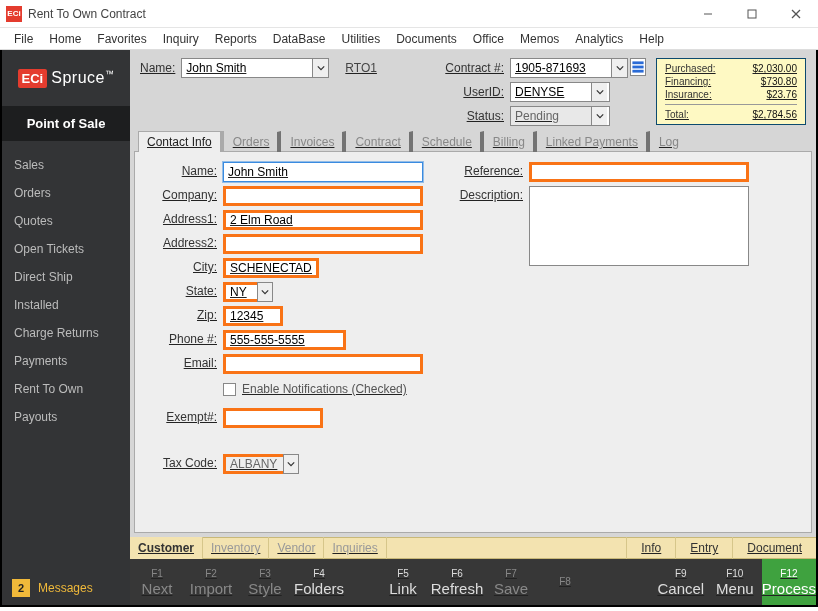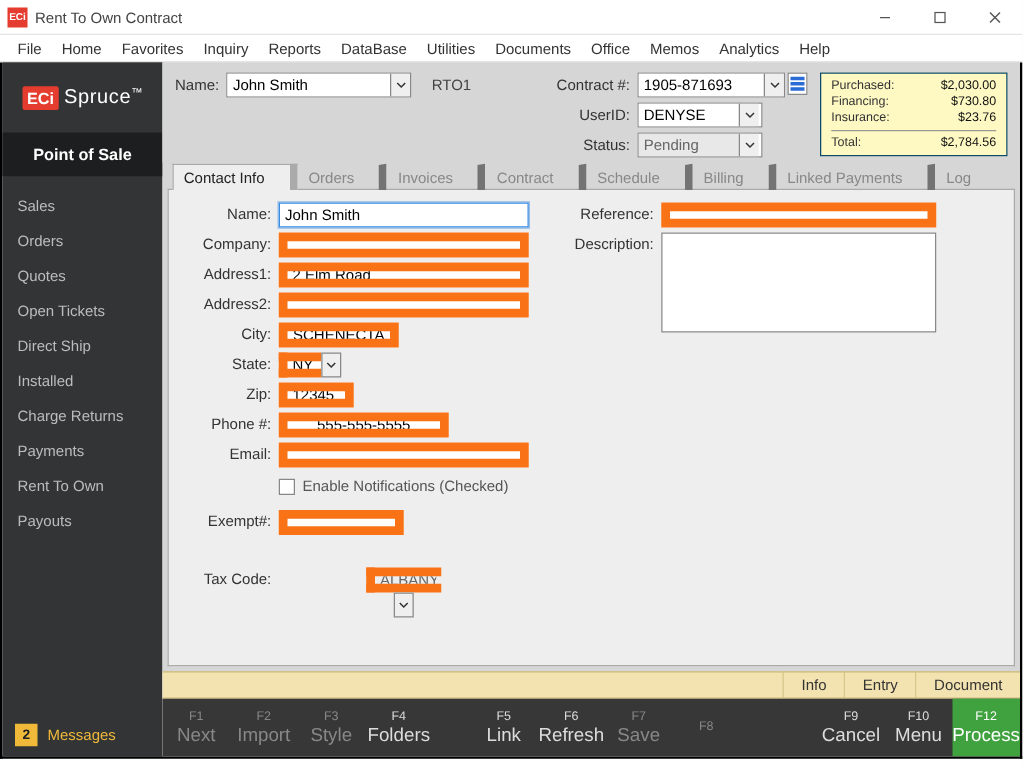--- a/index.html
+++ b/index.html
@@ -21,58 +21,58 @@
   .logo { height:56px; display:flex; align-items:center; justify-content:center; background:#333436; }
   .logo .eci { background:#e43c2e; color:#fff; font-weight:bold; padding:2px 4px; font-size:13px; border-radius:2px; margin-right:4px; }
   .logo .spr { color:#fff; font-size:16px; letter-spacing:0.5px;text-align:center; }
   .pos-header { background:#1d1e1f; color:#fff; font-weight:bold; text-align:center; padding:10px 0; font-size:13px;}
   .nav { flex:1; padding-top:10px; }
   .nav-item { padding:7px 12px; color:#bcbcbc; cursor:pointer; font-size:12px;}
   .sidebar-footer { padding:8px 10px; display:flex; align-items:center; gap:8px; }
   .msg-badge { background:#f0b93a; color:#222; font-weight:bold; width:18px; height:18px; display:flex; align-items:center; justify-content:center; font-size:11px;}
   .msg-label { color:#f0b93a; }
   
-  .main { flex:1; display:flex; flex-direction:column; background:#d6d6d6; }
+  .main { flex:1; display:flex; flex-direction:column; background:#d6d6d6;text-decoration:underline; }
   .header-strip { background:#d6d6d6; padding:8px 10px 4px 10px; display:flex; align-items:flex-start; gap:12px; }
   .hs-left { display:flex; align-items:center; gap:6px; }
   .hs-left label { color:#333; }
   .combo { display:flex; align-items:center; border:1px solid #888; background:#fff; height:20px;}
   .combo input { border:none; outline:none; padding:0 4px; height:18px; font-size:12px; width:130px; background:#fff;}
   .combo .arrow { width:16px; height:18px; display:flex; align-items:center; justify-content:center; border-left:1px solid #888; background:#efefef;}
   .hs-code { color:#444; margin-left:10px; font-size:12px;}
   .hs-right { margin-left:auto; display:flex; gap:10px; align-items:flex-start;}
   .kv-col { display:grid; grid-template-columns:auto auto; gap:4px 6px; align-items:center;}
   .kv-col label { text-align:right; color:#333; }
   .kv-col .combo input { width:100px; }
   .adj-icon { width:16px; height:18px; display:flex; align-items:center; justify-content:center; background:#fff; border:1px solid #888; margin-left:2px;}
   .adj-icon svg line { stroke:#2a6bd6; stroke-width:2;}
   .totals-box { border:1px solid #0c4a6e; background:#fef9c3; padding:4px 8px; min-width:150px; display:grid; grid-template-columns:auto auto; gap:2px 10px; font-size:10px;}
   .totals-box .lbl { color:#333; text-align:left;}
   .totals-box .val { text-align:right; color:#111;}
   .totals-box .sep { grid-column:1/3; border-top:1px solid #999; margin:2px 0;}
   
   .tabstrip { display:flex; align-items:flex-end; background:#d6d6d6; padding:0 4px; gap:0; border-bottom:1px solid #aaa; height:22px; margin:0 4px;}
   .tab { padding:3px 8px 3px 8px; color:#888; border:1px solid transparent; border-bottom:none; cursor:pointer; font-size:12px; position:relative; top:1px;}
-  .tab.sep { border-right:6px solid #737373; padding-right:20px;}
+  .tab.sep { border-right:4px solid #737373; padding-right:8px;}
   .tab.active { background:#eee; color:#222; border-color:#aaa; }
   
   .form-pane { flex:1; background:#eeeeee; margin:0 4px 4px 4px; padding:10px 12px; display:flex; gap:30px; border:1px solid #aaa; border-top:none;}
   .form-col { display:grid; grid-template-columns:70px auto; gap:4px 6px; align-content:start;}
   .form-col.right { grid-template-columns:70px 220px;}
   .form-col label { text-align:right; color:#333; padding-top:2px; white-space:nowrap;}
-  .txt { border:7px solid #f97316; height:20px; padding:0 4px; font-size:12px; outline:none; background:#fff;}
+  .txt { border:3px solid #f97316; height:20px; padding:0 4px; font-size:12px; outline:none; background:#fff;}
   .txt.focused { border:1px solid #3a8be0; box-shadow:0 0 0 1px rgba(58,139,224,0.5);}
   .txt.w200{width:200px;} .txt.w120{width:96px;} .txt.w60{width:60px;} .txt.w100{width:100px;}
   .desc-box { height:80px; resize:none; border:1px solid #888; background:#fff; font-size:12px; padding:2px 4px; outline:none; font-family:inherit;}
   .chk-row { grid-column:2; display:flex; align-items:center; gap:6px; color:#555; padding:4px 0 8px 0;}
   .chk { width:13px; height:13px; border:1px solid #888; background:#fff;}
   .state-combo { display:flex; align-items:flex-start; }
   .state-combo .txt{width:34px; border-right:none;}
   .state-combo .arrow, .tax-combo .arrow { width:16px; height:20px; border:1px solid #888; background:#efefef; display:flex; align-items:center; justify-content:center;}
-  .tax-combo { display:flex; align-items:center;flex-direction:column;}
+  .tax-combo { display:flex; align-items:center;}
   .tax-combo .txt { width:60px; background:#eee; color:#666; border-right:none;}
   .spacer-row { grid-column:1/3; height:18px;}
   
   .goldbar { height:22px; background:#f3e3b0; display:flex; align-items:center; font-size:12px; border-top:1px solid #c8b878; border-bottom:1px solid #c8b878;}
   .gold-tab { padding:0 8px; height:22px; display:flex; align-items:center; color:#999; border-right:1px solid #d6c68a; cursor:pointer;}
   .gold-tab.active { color:#333; font-weight:600; background:#f3e3b0;}
   .gold-spacer { flex:1;}
   .gold-link { padding:0 14px; color:#333; cursor:pointer; border-left:1px solid #d6c68a; height:22px; display:flex; align-items:center;}
   
   .fbar { height:46px; background:#373737; display:flex; align-items:stretch; }
@@ -247,21 +247,21 @@
           <input class="txt" value="NY" style="">
           <div class="arrow">
               <svg viewBox="0 0 10 10" width="8" height="8">
                 <polyline points="1,3 5,7 9,3" fill="none" stroke="#333" stroke-width="1.5"></polyline>
               </svg>
             </div>
         </div>
         <label>Zip:</label>
         <input class="txt w60" value="12345" style="">
         <label>Phone #:</label>
-        <input class="txt" style="width: 136px; text-align: center;" value="555-555-5555">
+        <input class="txt" style="width: 123px;" value="555-555-5555">
         <label>Email:</label>
         <input class="txt w200" value="" style="">
         <div class="chk-row">
           <div class="chk"></div>
           <span>Enable Notifications (Checked)</span>
         </div>
         <label>Exempt#:</label>
         <input class="txt w100" value="" style="">
         <div class="spacer-row"></div>
         <label>Tax Code:</label>
@@ -276,20 +276,26 @@
       </div>
       <div class="form-col right">
         <label>Reference:</label>
         <input class="txt" style="width: 220px;" value="">
         <label>Description:</label>
         <textarea class="desc-box" style="width: 220px;"></textarea>
       </div>
     </div>
 
     <div class="goldbar">
+      <div id="goldtabs" style="display:flex;">
+          <div class="gold-tab active">Customer</div>
+          <div class="gold-tab">Inventory</div>
+          <div class="gold-tab">Vendor</div>
+          <div class="gold-tab">Inquiries</div>
+        </div>
       <div class="gold-spacer"></div>
       <div id="goldlinks" style="display:flex;">
           <div class="gold-link">Info</div>
           <div class="gold-link">Entry</div>
           <div class="gold-link">Document</div>
         </div>
     </div>
 
     <div class="fbar" id="fbar">
         <div class="fbtn">

